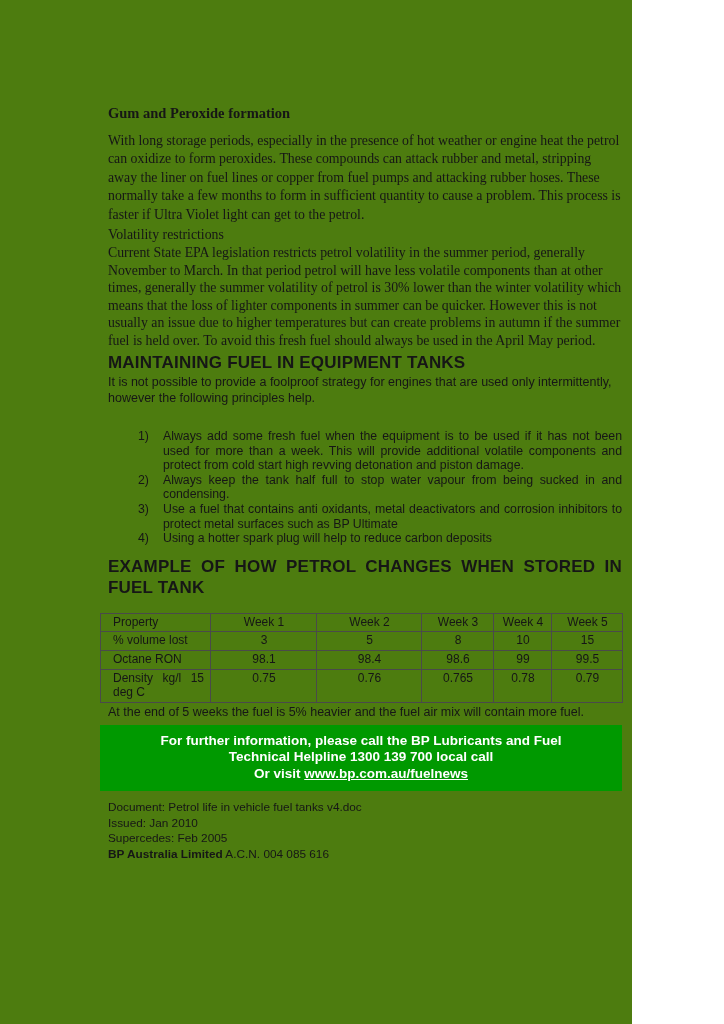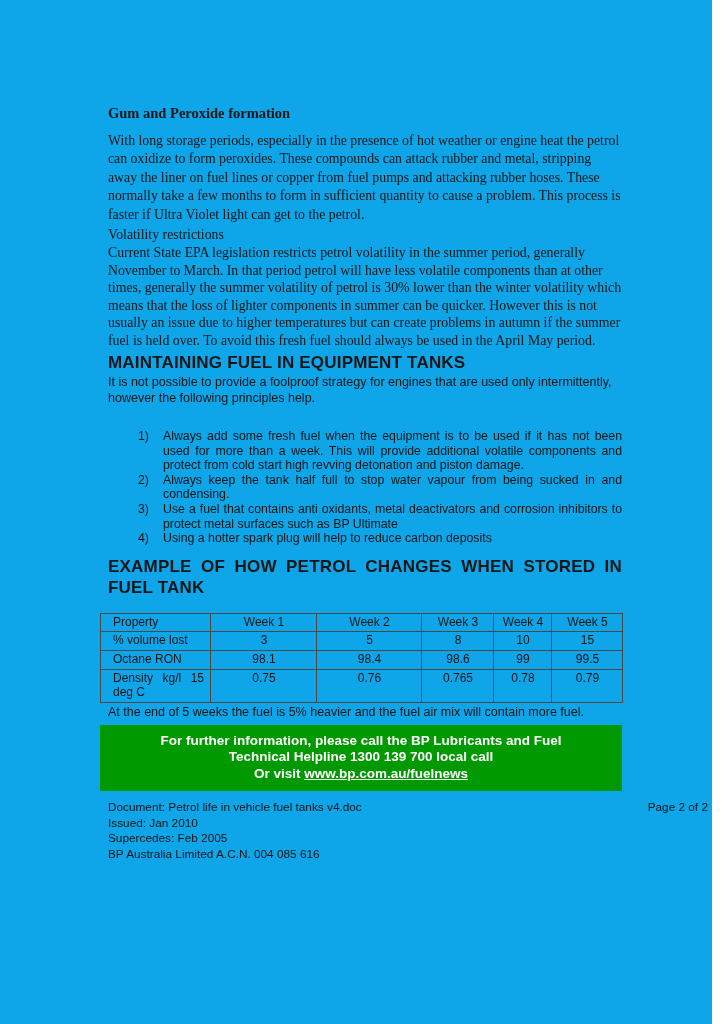--- a/index.html
+++ b/index.html
@@ -2,23 +2,23 @@
 <html><head>
 <meta charset="utf-8">
 <style>
   html, body {
     margin: 0;
     padding: 0;
     background: #ffffff;
   }
   .page {
     position: relative;
-    width: 712px;
+    width: 632px;
     height: 1024px;
-    background: #0ea5e9;
+    background: #4d7c0f;
     overflow: hidden;
     color: #161616;
   }
   .content {
     position: absolute;
     left: 100px;
     top: 0;
     width: 522px;
   }
 
@@ -148,21 +148,21 @@
   .footer {
     display: flex;
     justify-content: space-between;
     align-items: flex-start;
     margin: 9px 0 0 8px;
     width: 600px;
     font-family: "Liberation Sans", "DejaVu Sans", sans-serif;
     font-size: 11.8px;
     line-height: 15.5px;
   }
-  .footer .bold { font-weight: normal; }
+  .footer .bold { font-weight: bold; }
 </style>
 </head>
 <body>
 
 <div class="page">
   <div class="content">
 
     <div class="serif-h">Gum and Peroxide formation</div>
     <p class="serif-body">With long storage periods, especially in the presence of hot weather or engine heat the petrol can oxidize to form peroxides.  These compounds can attack rubber and metal, stripping away the liner on fuel lines or copper from fuel pumps and attacking rubber hoses.  These normally take a few months to form in sufficient quantity to cause a problem. This process is faster if Ultra Violet light can get to the petrol.</p>
 

